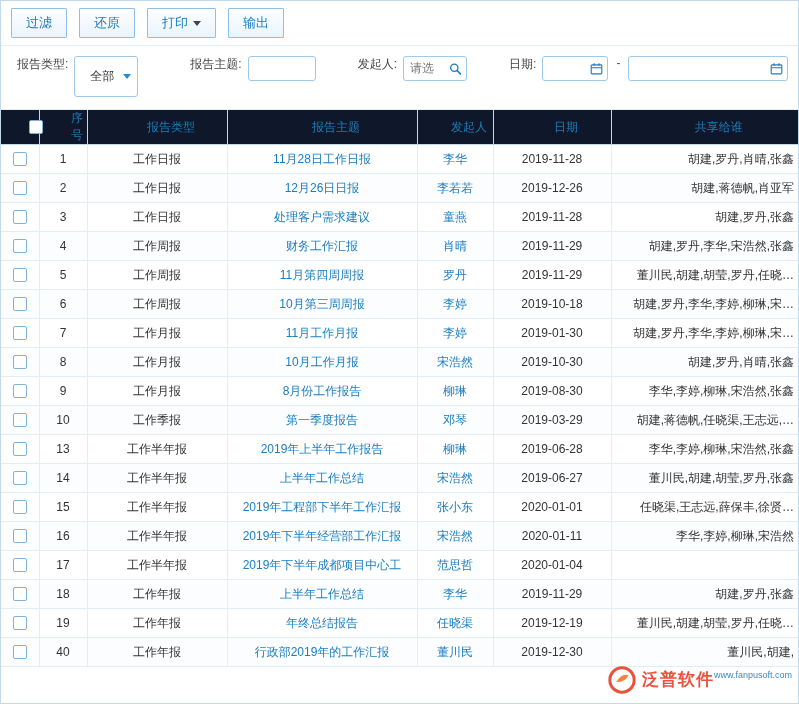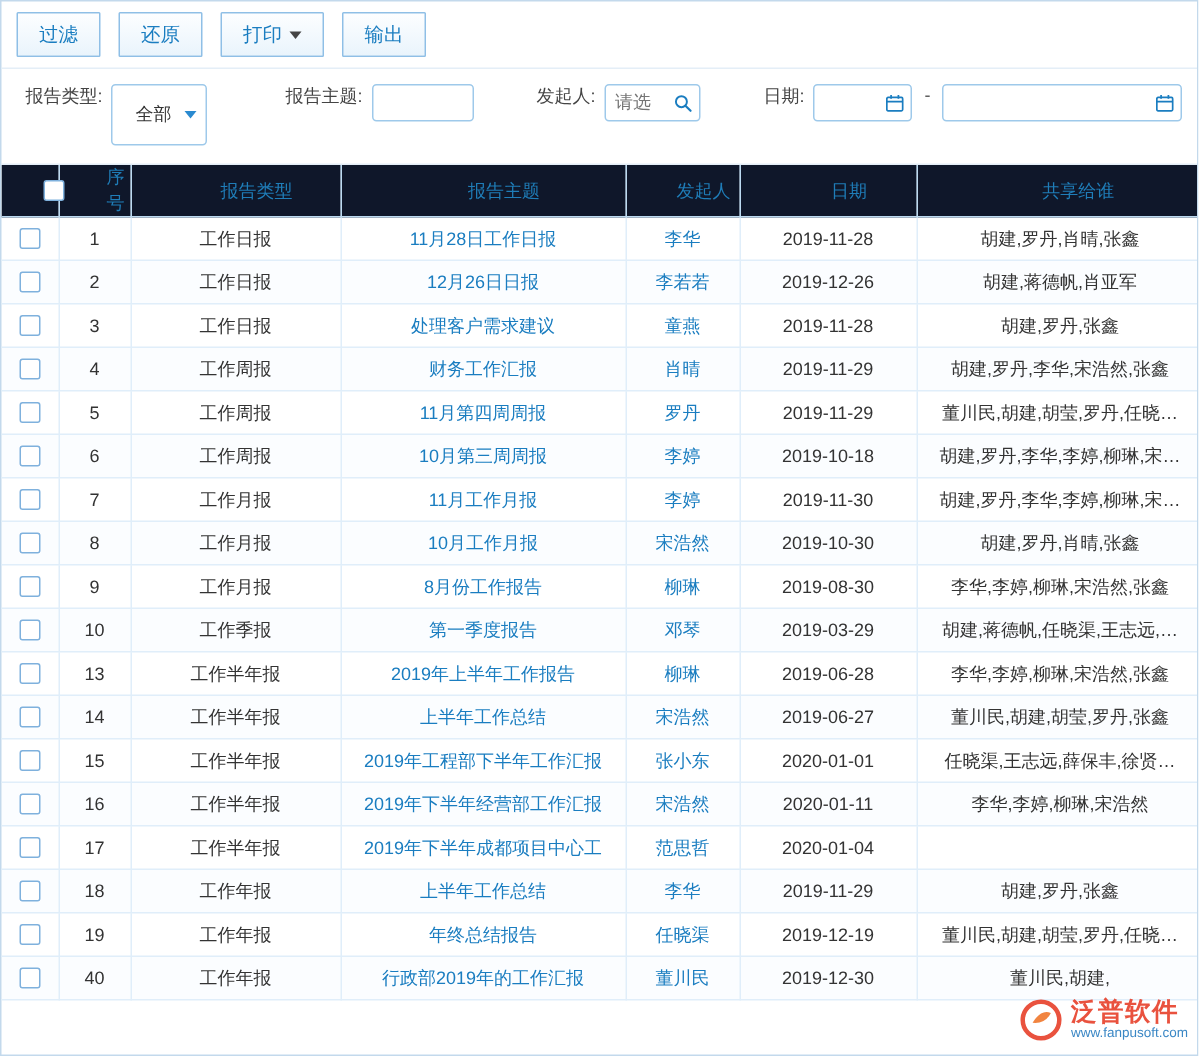--- a/index.html
+++ b/index.html
@@ -61,33 +61,33 @@
     border:1px solid #bcdaf1; border-top:none; font-size:12px;padding-left:28px;
   }
   .grid th:first-child, .grid td:first-child { border-left:none; }
   .grid th:last-child, .grid td:last-child { border-right:none; }
   .grid td {
     height:29px; border:1px solid #e0eefa; border-top:none;
     text-align:center; overflow:hidden; white-space:nowrap;
     text-overflow:ellipsis; padding:0 4px; color:#333;
   }
   .grid tr:nth-child(even) td { background:#fbfdff; }
-  .grid td.shared { text-align:center; padding-left:8px; }
+  .grid td.shared { text-align:right; padding-left:8px; }
   a.cell-link { color:#1a7dc0; text-decoration:none; cursor:pointer; }
   input.cb {
     appearance:none; -webkit-appearance:none;
     width:14px; height:14px; border:1px solid #7fb1dd; border-radius:2px;
     background:#fff; vertical-align:middle; cursor:pointer; margin:0;
   }
   
   .watermark {
     position:absolute; right:6px; bottom:8px;
     display:flex; align-items:center; gap:5px; opacity:.92; pointer-events:none;
   }
-  .wm-texts { display:flex; flex-direction:column; line-height:1.1; }
+  .wm-texts { display:flex; line-height:1.1; }
   .wm-brand { color:#e8442e; font-size:17px; font-weight:bold; letter-spacing:1px; }
   .wm-url { color:#2a7dc0; font-size:9px;text-align:right; }
 </style>
 </head>
 <body>
 
 <div class="app">
 
   <div class="toolbar">
     <button class="btn">过滤</button>
@@ -227,21 +227,21 @@
           <td><a class="cell-link">李婷</a></td>
           <td>2019-10-18</td>
           <td class="shared">胡建,罗丹,李华,李婷,柳琳,宋…</td>
         </tr>
         <tr>
           <td><input type="checkbox" class="cb" style=""></td>
           <td>7</td>
           <td>工作月报</td>
           <td><a class="cell-link">11月工作月报</a></td>
           <td><a class="cell-link">李婷</a></td>
-          <td>2019-11-30</td>
+          <td>2019-01-30</td>
           <td class="shared">胡建,罗丹,李华,李婷,柳琳,宋…</td>
         </tr>
         <tr>
           <td><input type="checkbox" class="cb" style=""></td>
           <td>8</td>
           <td>工作月报</td>
           <td><a class="cell-link">10月工作月报</a></td>
           <td><a class="cell-link">宋浩然</a></td>
           <td>2019-10-30</td>
           <td class="shared">胡建,罗丹,肖晴,张鑫</td>

